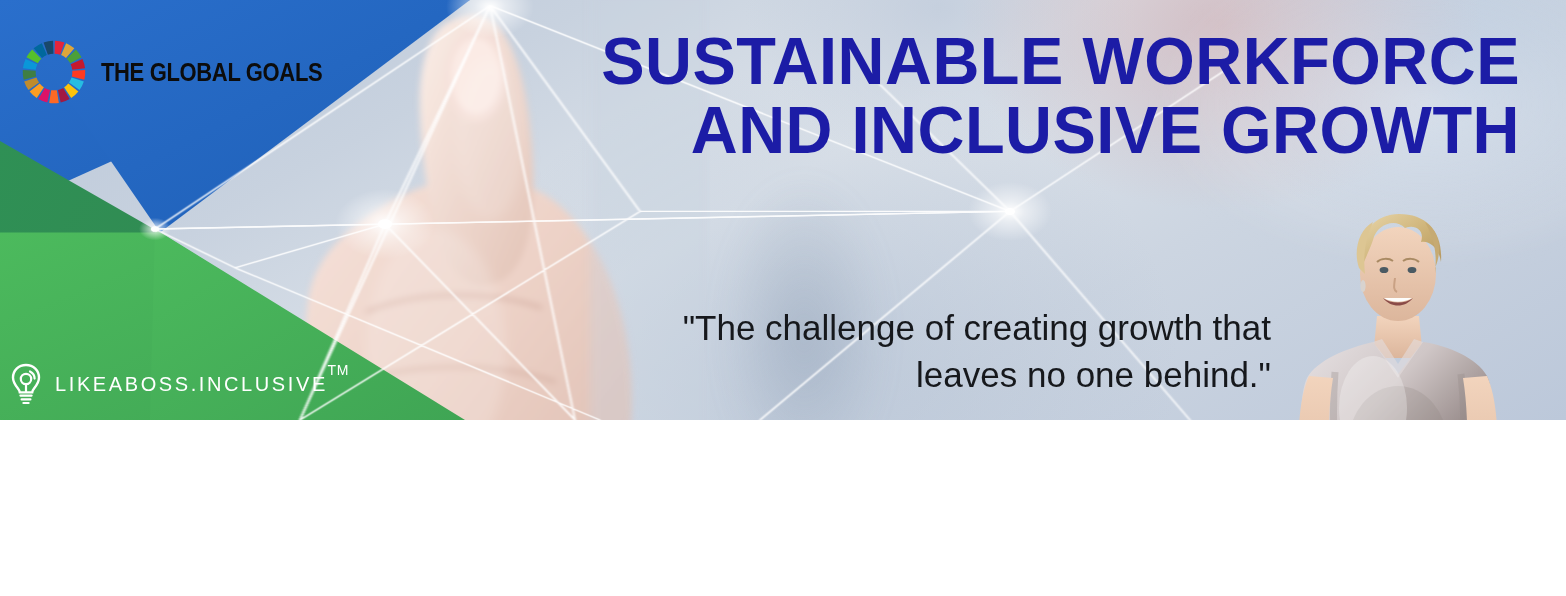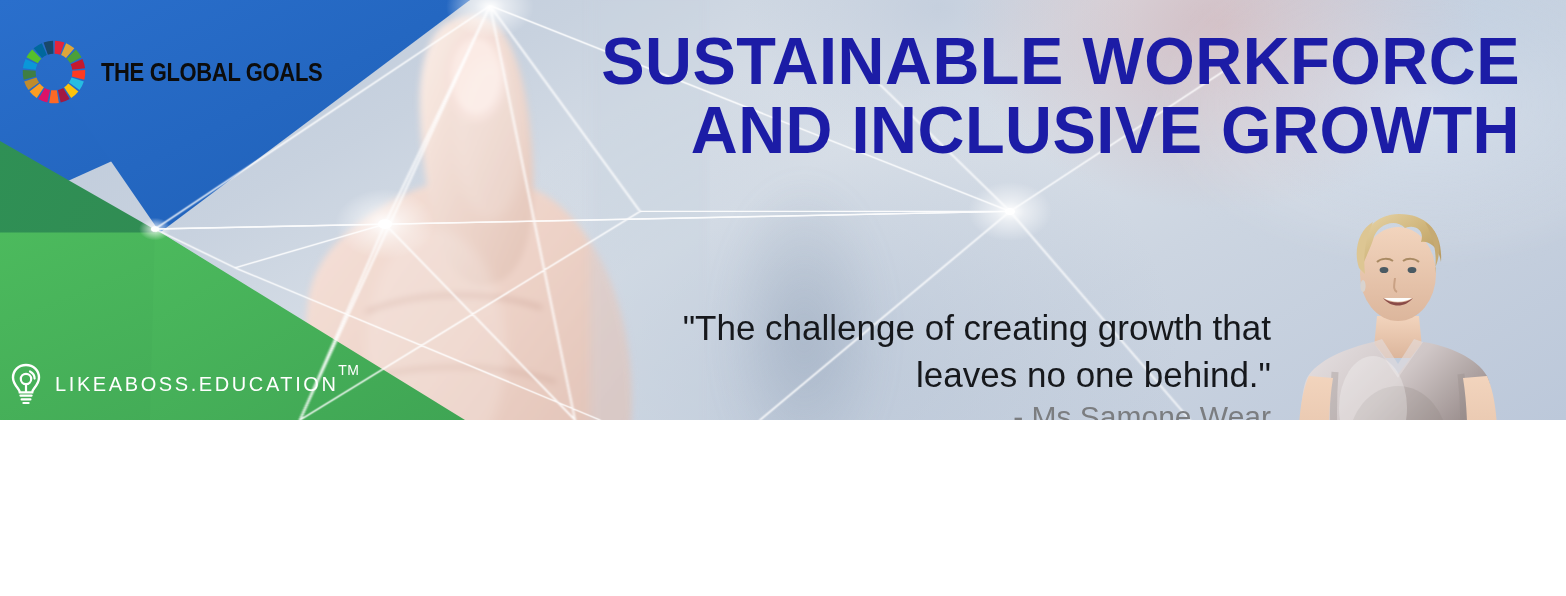--- a/index.html
+++ b/index.html
@@ -282,21 +282,20 @@
   <div class="headline">
     <span class="l1">SUSTAINABLE WORKFORCE</span>
     <span class="l2">AND INCLUSIVE GROWTH</span>
   </div>
 
   <div class="quote">
     <span>"The challenge of creating growth that</span>
     <br>
     <span>leaves no one behind."</span>
   </div>
-  <div class="attrib">- Ms Samone Wear</div>
 
   <div class="eco-logo">
     <svg viewBox="0 0 100 100">
       <circle cx="50" cy="50" r="47" fill="none" stroke="#4a7ec4" stroke-width="4.5"></circle>
       <path d="M50,3 A47,47 0 0 1 50,97 A23.5,23.5 0 0 1 50,50 A23.5,23.5 0 0 0 50,3 Z" fill="#3ba849"></path>
       <path d="M22,38 C30,24 56,22 68,32 C78,40 74,52 62,54 C52,56 44,50 40,44
                C44,54 54,60 66,58 C54,66 32,60 24,50 C19,44 19,41 22,38 Z" fill="#4a7ec4"></path>
       <path d="M78,62 C70,76 44,78 32,68 C22,60 26,48 38,46 C48,44 56,50 60,56
                C56,46 46,40 34,42 C46,34 68,40 76,50 C81,56 81,59 78,62 Z" fill="#3ba849"></path>
     </svg>
@@ -395,18 +394,18 @@
       <path d="M18,3 C10.5,3 5,8.6 5,15.6 C5,20.2 7.4,23.3 9.6,26 C10.8,27.5 11.6,28.7 11.8,30.4
                L24.2,30.4 C24.4,28.7 25.2,27.5 26.4,26 C28.6,23.3 31,20.2 31,15.6 C31,8.6 25.5,3 18,3 Z" fill="none" stroke="#ffffff" stroke-width="2.4"></path>
       <path d="M12.4,33.6 L23.6,33.6" stroke="#ffffff" stroke-width="2.2" stroke-linecap="round"></path>
       <path d="M13.6,37.4 L22.4,37.4" stroke="#ffffff" stroke-width="2.2" stroke-linecap="round"></path>
       <path d="M15.4,41 L20.6,41" stroke="#ffffff" stroke-width="2.2" stroke-linecap="round"></path>
       <circle cx="18" cy="17" r="5.2" fill="none" stroke="#ffffff" stroke-width="2.2"></circle>
       <path d="M18,22.2 L18,30" stroke="#ffffff" stroke-width="2.2"></path>
       <path d="M22,9.5 C25,11 26.6,13.6 26.6,16.6" fill="none" stroke="#ffffff" stroke-width="2.2" stroke-linecap="round"></path>
     </svg>
     <div class="brand-name">
-      <span>LIKEABOSS.EDUCATION</span>
+      <span>LIKEABOSS.INCLUSIVE</span>
       <span class="brand-tm">TM</span>
     </div>
   </div>
 
 </div>
 
 </body></html>

